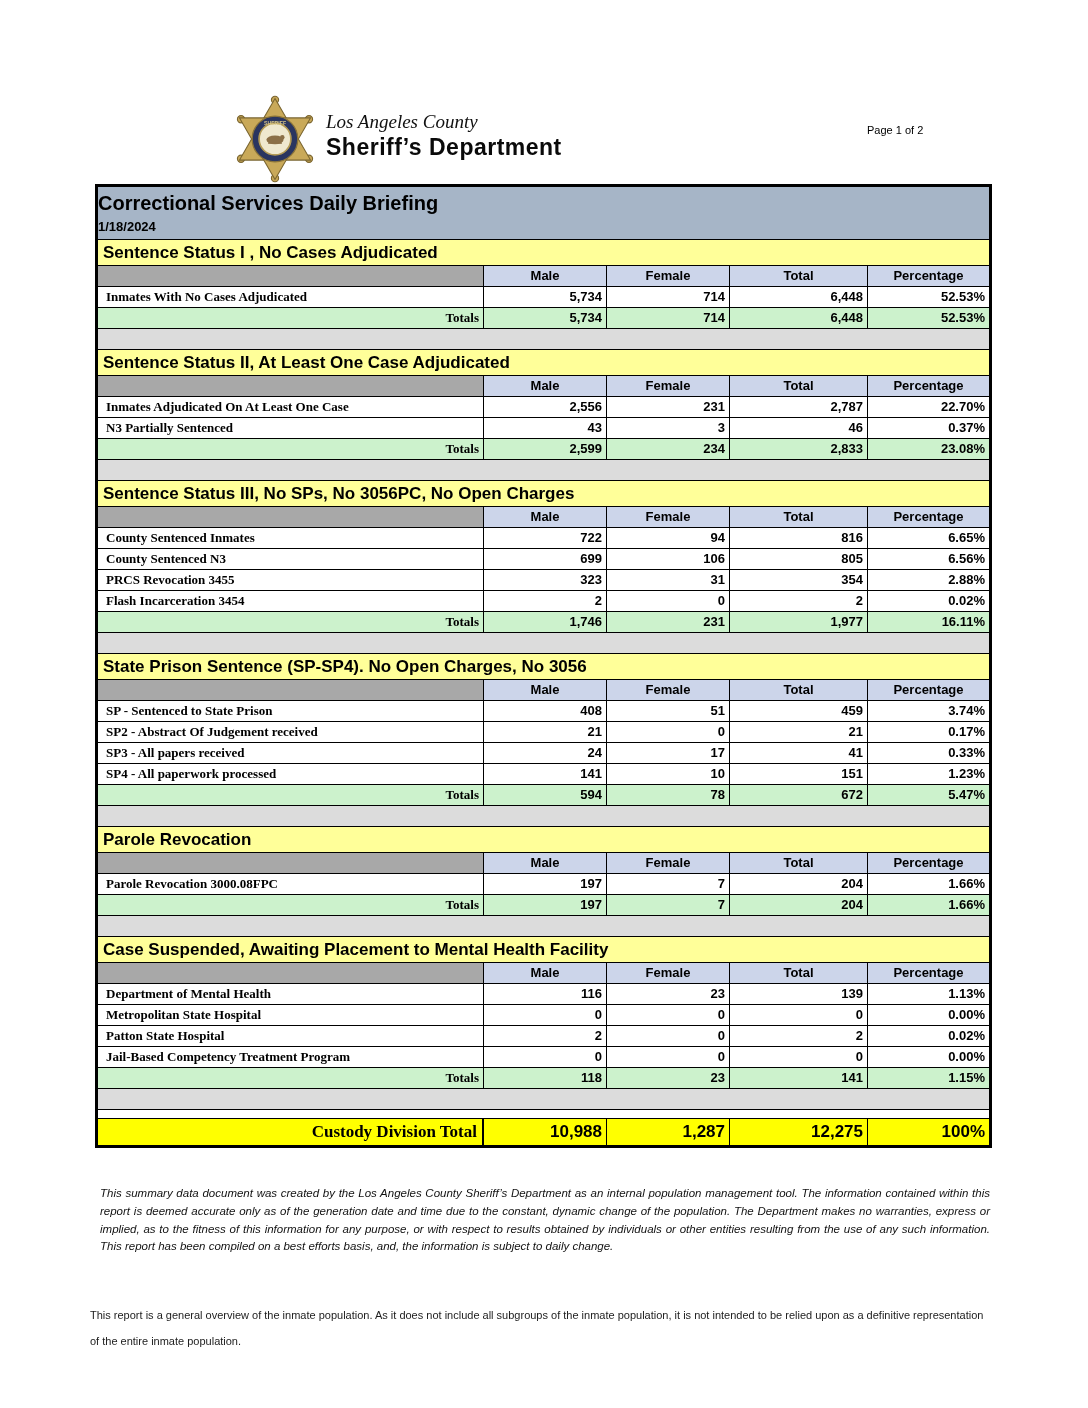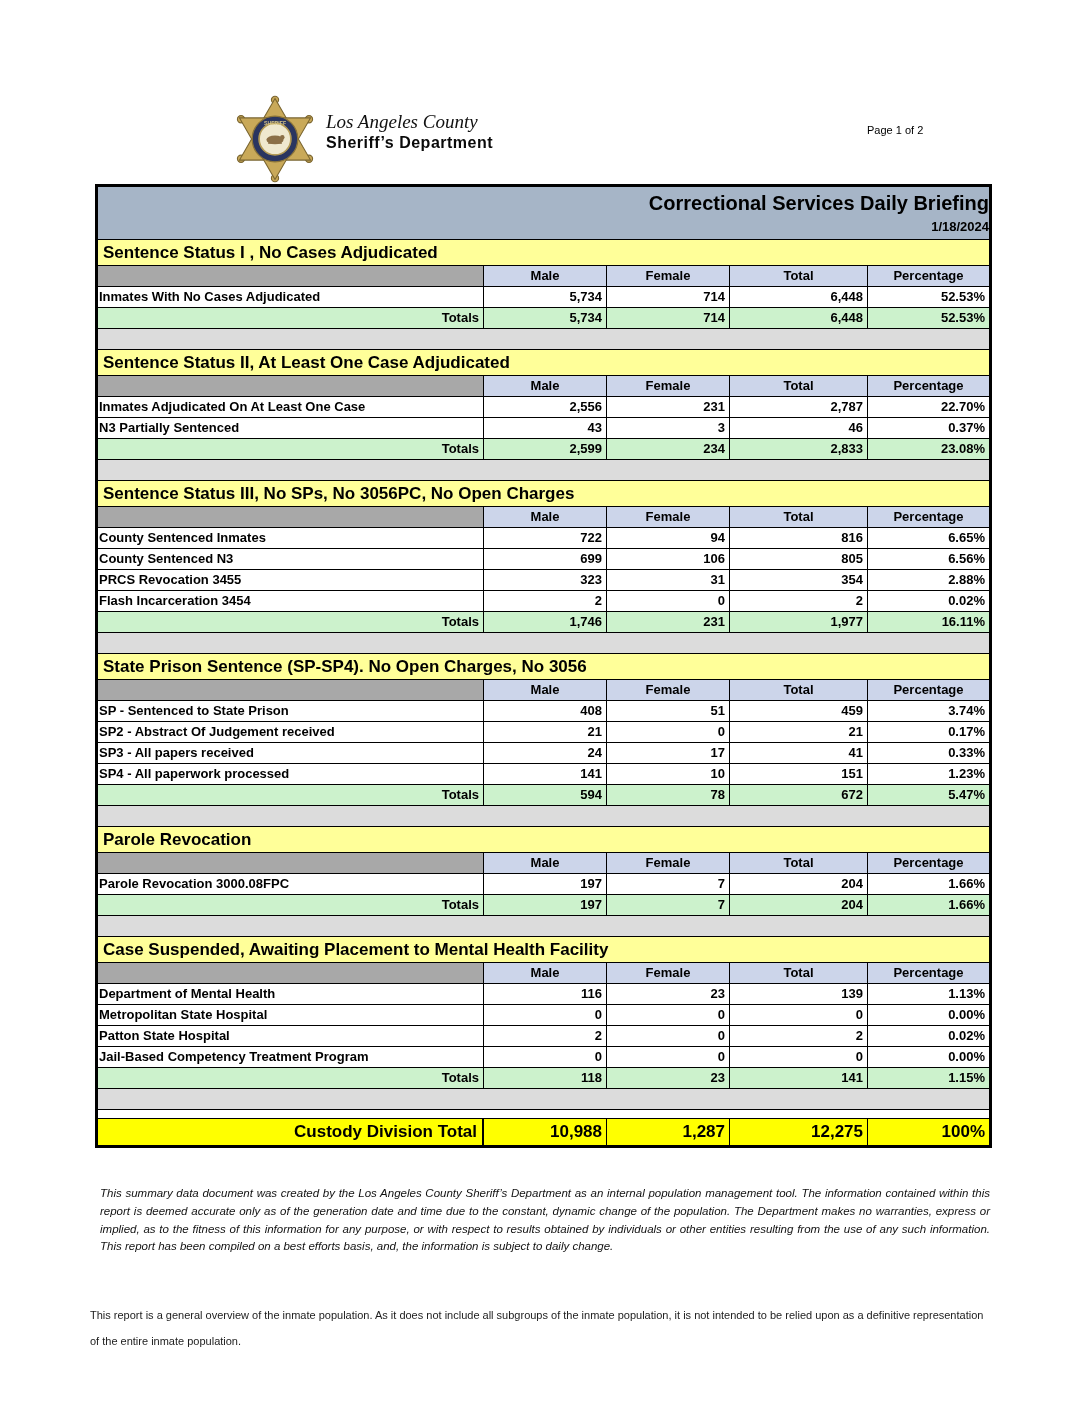--- a/index.html
+++ b/index.html
@@ -7,46 +7,46 @@
   body {
     width:1088px; height:1408px; position:relative;
     font-family:"Liberation Sans", sans-serif; color:#000;
   }
 
   
   .hdr { position:absolute; left:232px; top:95px; display:flex; align-items:flex-start; }
   .badge { width:86px; height:88px; }
   .logo-text { margin-left:8px; margin-top:16px; }
   .logo-line1 { font-family:"Liberation Serif", serif; font-style:italic; font-size:19px; color:#111; }
-  .logo-line2 { font-size:16px; font-weight:bold; letter-spacing:.5px; color:#0a0a0a; margin-top:1px; }
+  .logo-line2 { font-size:23px; font-weight:bold; letter-spacing:.5px; color:#0a0a0a; margin-top:1px; }
   .page-label { position:absolute; left:867px; top:124px; font-size:11px; font-weight:normal; }
 
   
   .report-table {
     position:absolute; left:95px; top:184px; width:897px;
     border:3px solid #000; font-weight:bold; font-size:13px;
   }
-  .title-bar { background:#a6b5c7; border-bottom:1px solid #000; text-align:right; padding:3px 0 3px 0; }
+  .title-bar { background:#a6b5c7; border-bottom:1px solid #000; text-align:left; padding:3px 0 3px 0; }
   .rpt-title { font-size:20px; font-weight:bold; line-height:27px; }
   .rpt-date  { font-size:13px; font-weight:bold; line-height:19px; }
 
   .sec-header {
     background:#ffff99; border-bottom:1px solid #000;
     font-size:17px; line-height:25px; height:26px; padding-left:5px;
     white-space:nowrap; overflow:hidden;
   }
   .row { display:grid; grid-template-columns:386px 123px 123px 138px 121px; }
   .cell {
     height:21px; line-height:20px; border-bottom:1px solid #000; border-right:1px solid #000;
     overflow:hidden; white-space:nowrap;
   }
   .row .cell:last-child { border-right:none; }
   .corner { background:#a8a8a8; }
   .colhead { background:#ccd5ea; text-align:center; }
-  .label { background:#fff; text-align:left; padding-left:1px; }
+  .label { background:#fff; text-align:left; padding-left:8px;font-family:Liberation Serif, serif; }
   .num { background:#fff; text-align:right; padding-right:4px; }
   .totals .cell { background:#ccf2cc; }
   .totals .label { text-align:right; padding-right:4px; }
   .gap { height:21px; background:#dcdcdc; border-bottom:1px solid #000; }
 
   .grand .cell { background:#ffff00; height:27px; line-height:26px; font-size:17px; border-top:1px solid #000; border-bottom:none;margin-top:8px; }
   .grand .label { text-align:right; padding-right:5px; border-right:2px solid #000; background:#ffff00; }
   .grand .num { background:#ffff00; }
 
   

